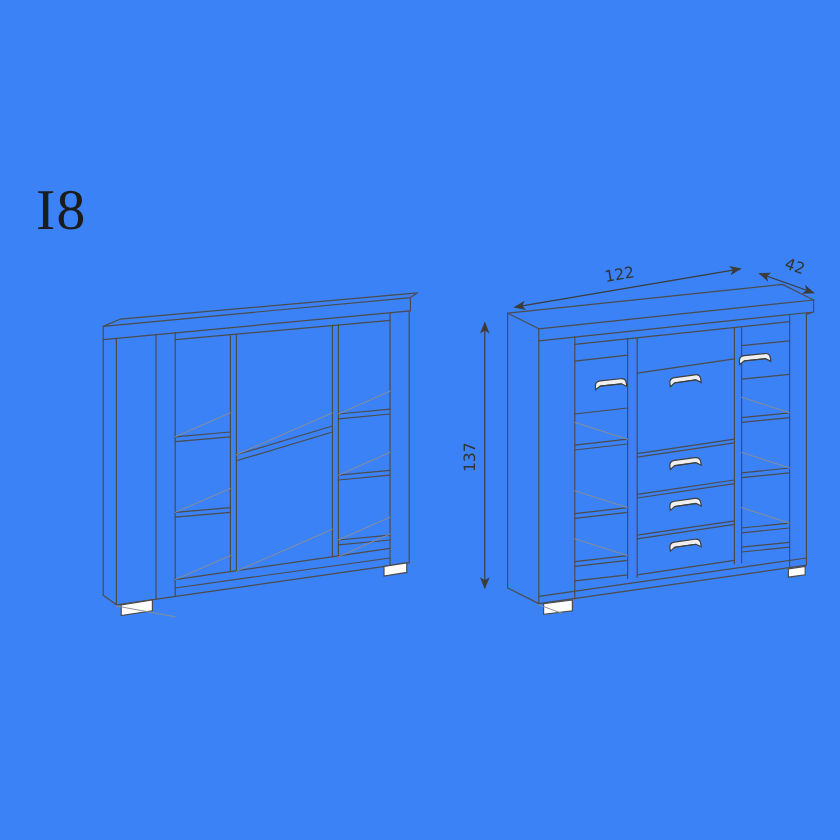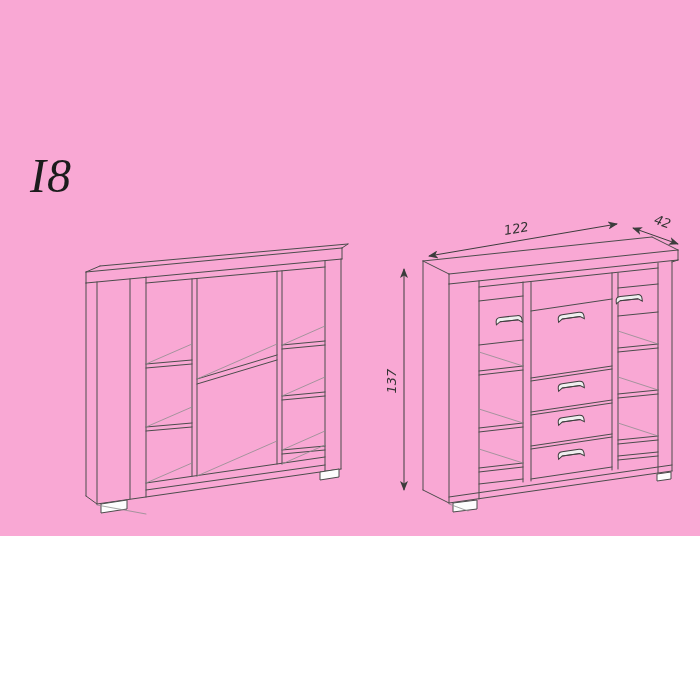--- a/index.html
+++ b/index.html
@@ -1,17 +1,17 @@
 <!DOCTYPE html>
 <html><head>
 <meta charset="utf-8">
 <style>
   html,body{margin:0;padding:0;background:#ffffff;}
-  .sheet{position:relative;width:700px;height:536px;background:#f9a8d4;overflow:hidden;
-         font-family:"Liberation Sans", sans-serif;font-style:italic;}
+  .sheet{position:relative;width:700px;height:700px;background:#3b82f6;overflow:hidden;
+         font-family:"Liberation Sans", sans-serif;}
   .model-label{position:absolute;left:30px;top:152px;font-family:"Liberation Serif", serif;
                font-size:48px;font-weight:500;color:#1c1c1c;letter-spacing:1px;line-height:1;}
   svg{position:absolute;left:0;top:0;}
   .ln{stroke:#4c4c4c;stroke-width:1;fill:none;stroke-linecap:round;stroke-linejoin:round;}
   .lt{stroke:#8e8e8e;stroke-width:0.8;fill:none;stroke-linecap:round;}
   .ft{stroke:#4c4c4c;stroke-width:1;fill:#fdfdfd;}
   .dim-line{stroke:#3c3c3c;stroke-width:1;fill:none;}
   .dim-text{font-family:"DejaVu Sans", sans-serif;font-size:13px;fill:#333333;}
   .handle-body{fill:#efefef;stroke:#3e3e3e;stroke-width:1;}
   .handle-bar{stroke:#3e3e3e;stroke-width:0.8;}

